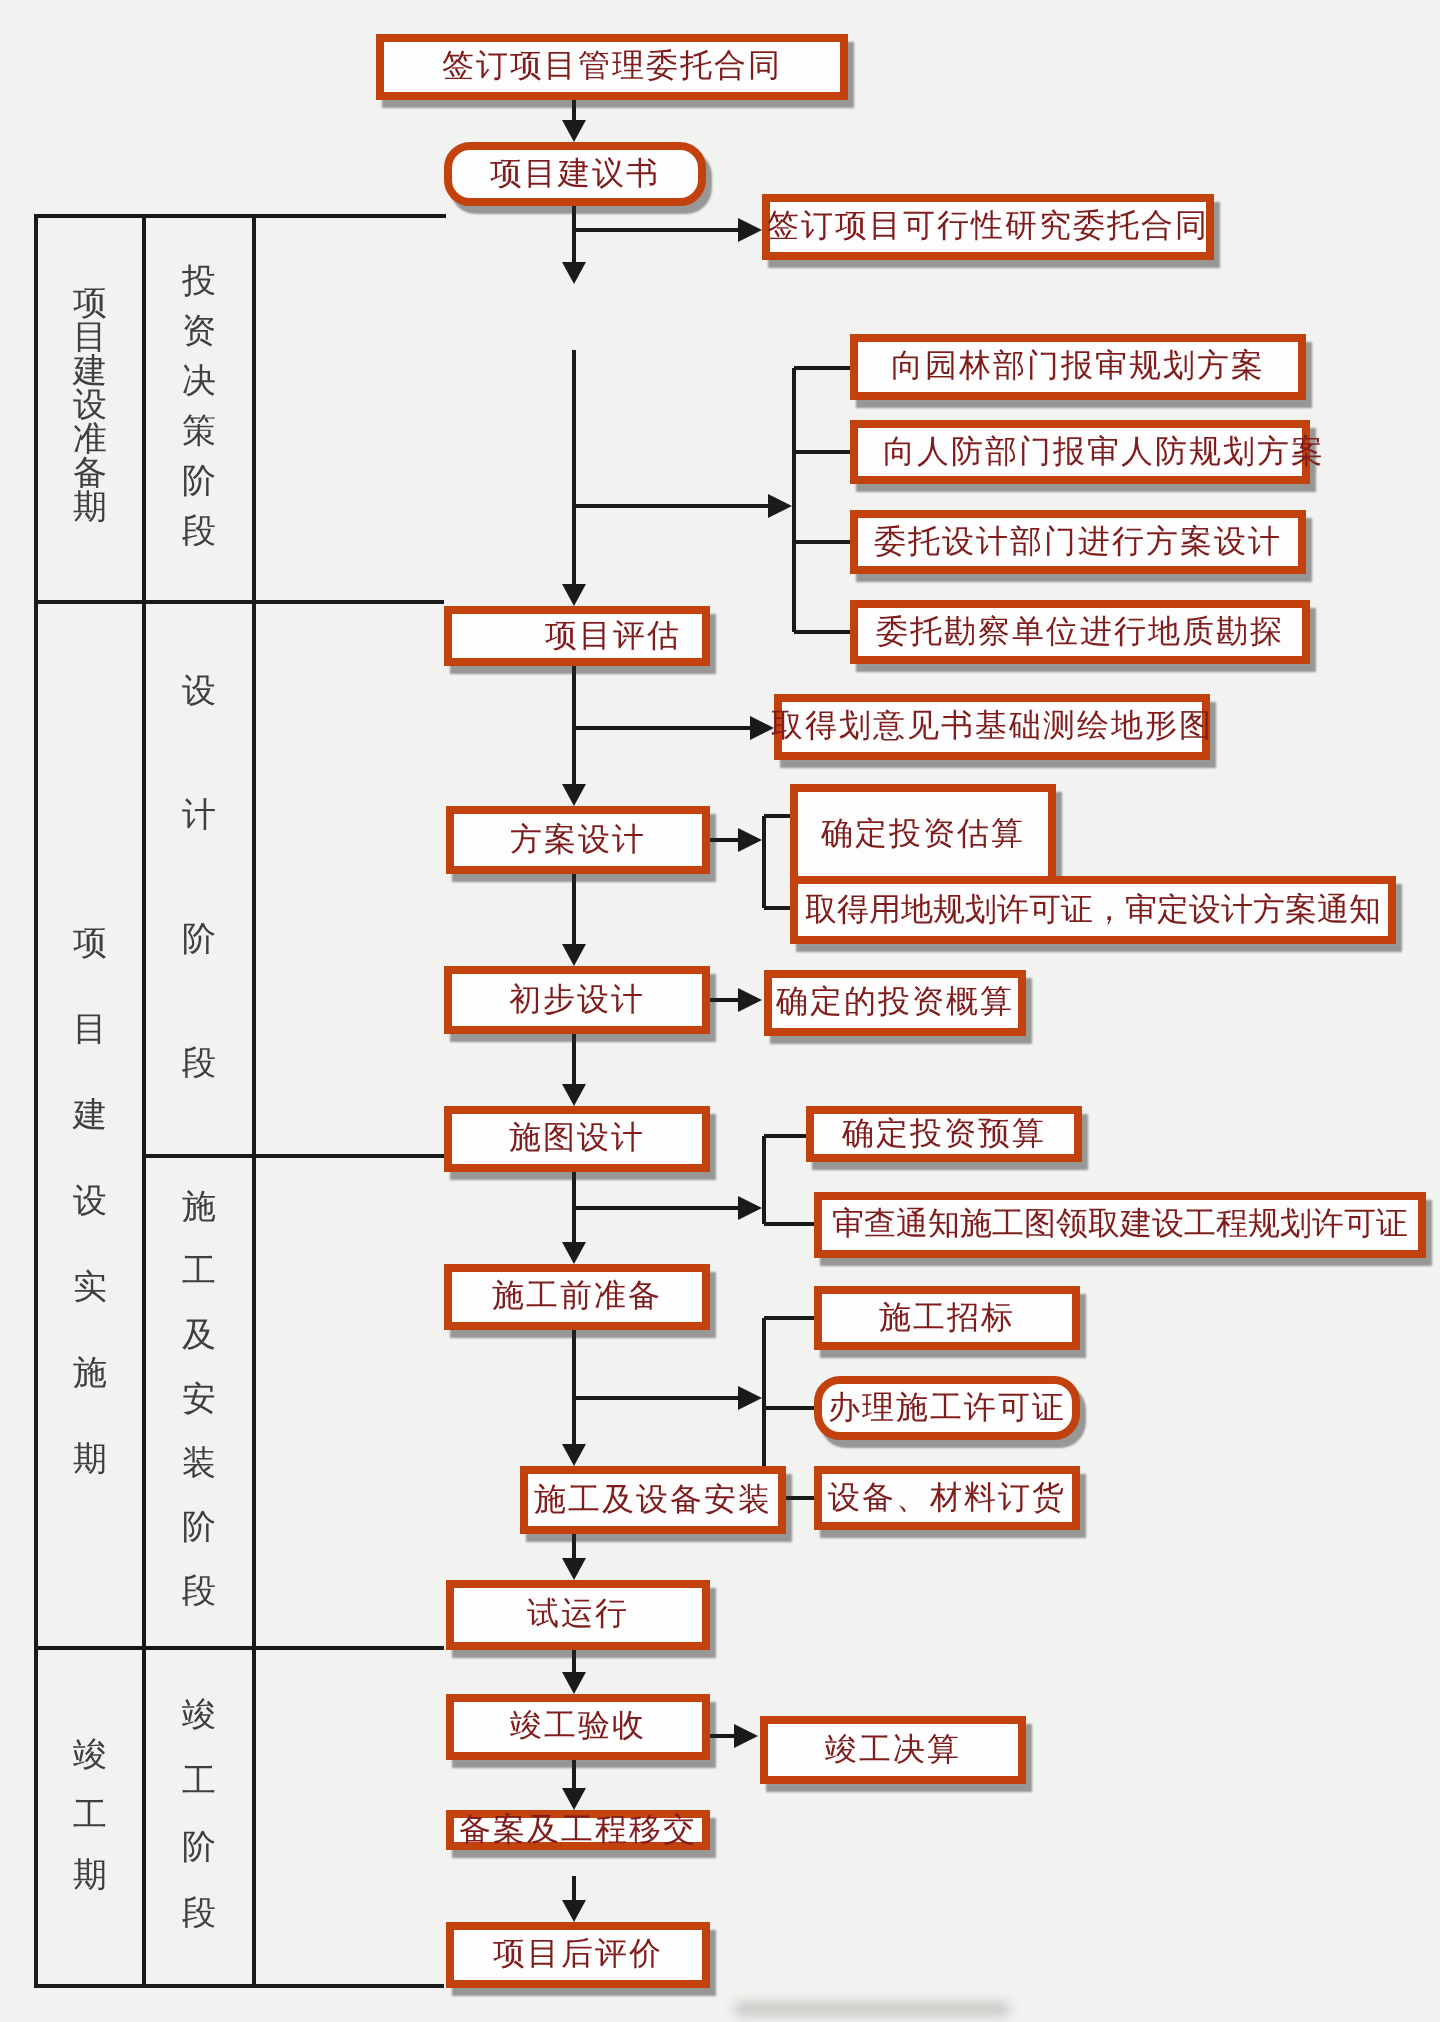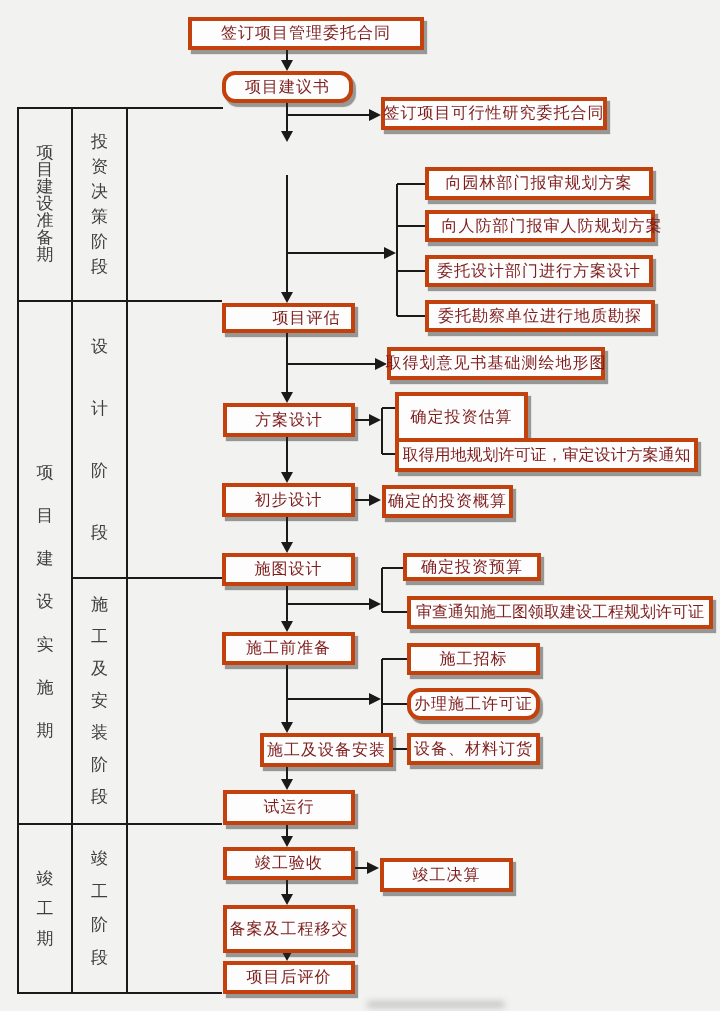--- a/index.html
+++ b/index.html
@@ -180,21 +180,21 @@
   <div class="fbox" style="left:188px;top:17px;width:236px;height:33px;">签订项目管理委托合同</div>
   <div class="fbox" style="left:222px;top:71px;width:131px;height:32px;border-radius:13px;">项目建议书</div>
   <div class="fbox" style="left:222px;top:303px;width:133px;height:30px;padding-left:36px;">项目评估</div>
   <div class="fbox" style="left:223px;top:403px;width:132px;height:34px;">方案设计</div>
   <div class="fbox" style="left:222px;top:483px;width:133px;height:34px;">初步设计</div>
   <div class="fbox" style="left:222px;top:553px;width:133px;height:33px;">施图设计</div>
   <div class="fbox" style="left:222px;top:632px;width:133px;height:33px;">施工前准备</div>
   <div class="fbox" style="left:222px;top:733px;width:133px;height:34px;margin-left:38px;">施工及设备安装</div>
   <div class="fbox" style="left:223px;top:790px;width:132px;height:35px;">试运行</div>
   <div class="fbox" style="left:223px;top:847px;width:132px;height:33px;">竣工验收</div>
-  <div class="fbox" style="left:223px;top:905px;width:132px;height:48px;">备案及工程移交</div>
+  <div class="fbox" style="left:223px;top:905px;width:132px;height:20px;">备案及工程移交</div>
   <div class="fbox" style="left:223px;top:961px;width:132px;height:33px;">项目后评价</div>
 
   <div class="fbox" style="left:381px;top:97px;width:226px;height:33px;">签订项目可行性研究委托合同</div>
   <div class="fbox" style="left:425px;top:167px;width:228px;height:33px;">向园林部门报审规划方案</div>
   <div class="fbox" style="left:425px;top:210px;width:230px;height:32px;padding-left:24px;">向人防部门报审人防规划方案</div>
   <div class="fbox" style="left:425px;top:255px;width:228px;height:32px;">委托设计部门进行方案设计</div>
   <div class="fbox" style="left:425px;top:300px;width:230px;height:32px;">委托勘察单位进行地质勘探</div>
   <div class="fbox" style="left:387px;top:347px;width:218px;height:33px;">取得划意见书基础测绘地形图</div>
   <div class="fbox" style="left:395px;top:392px;width:133px;height:50px;">确定投资估算</div>
   <div class="fbox" style="left:395px;top:438px;width:303px;height:34px;letter-spacing:0;">取得用地规划许可证，审定设计方案通知</div>

